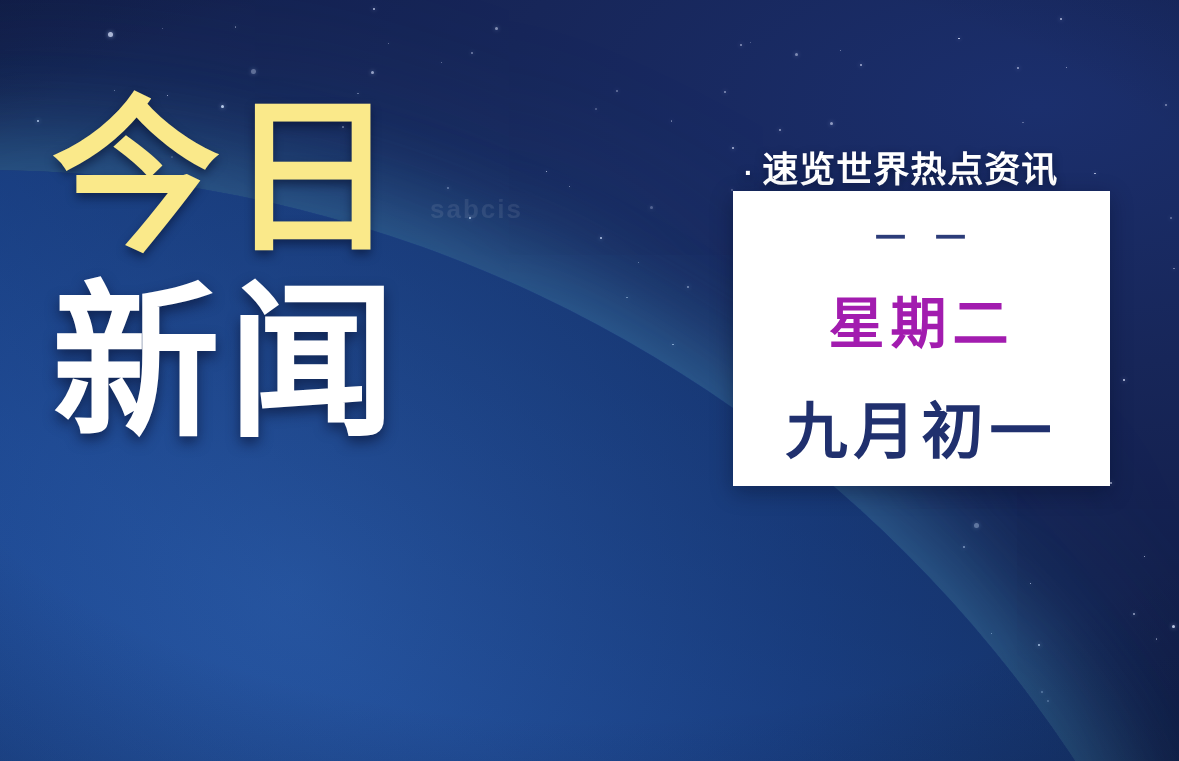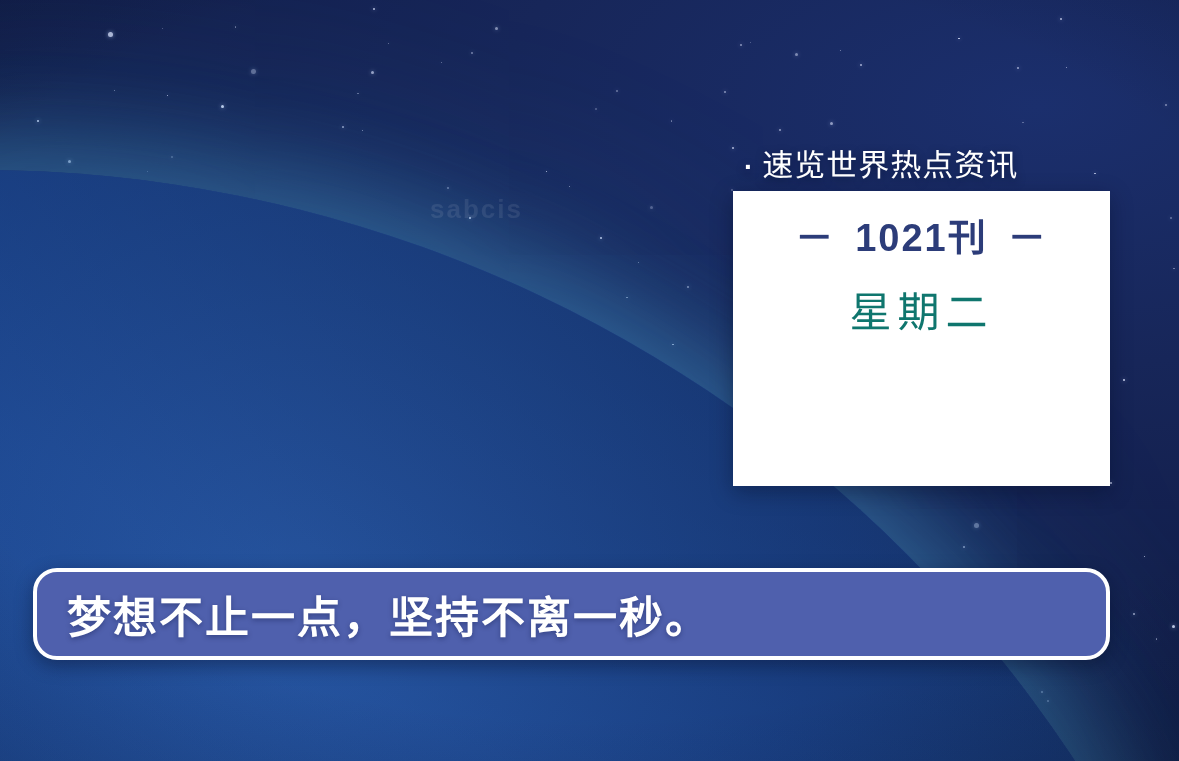--- a/index.html
+++ b/index.html
@@ -153,41 +153,41 @@
     white-space:nowrap;
     text-shadow:0 3px 8px rgba(5,12,42,.6);
   }
   .tag-60{
     color:#fde06a; font-weight:700; font-size:40px; letter-spacing:0px;
   }
   .tag-dot{
     color:#ffffff; font-weight:700; font-size:28px; padding:0 3px;
   }
   .tag-rest{
-    color:#ffffff; font-weight:400; font-size:31px; letter-spacing:1px;
+    color:#ffffff; font-weight:700; font-size:36px; letter-spacing:1px;
   }
 
   
   .cal-card{
     position:absolute; left:733px; top:191px;
     width:377px; height:295px; z-index:8;
     background:#ffffff;
     display:flex; flex-direction:column;
     align-items:center; justify-content:flex-start;
     padding-top:16px;
     box-shadow:0 6px 20px rgba(4,10,34,.38);
   }
   .cal-issue{
     color:#2c3c79; font-weight:700; font-size:38px;
     letter-spacing:2px; white-space:nowrap;
     display:flex; align-items:center; gap:20px;
   }
   .cal-issue .dash{ font-weight:700; }
   .cal-week{
-    color:#0f766e; font-weight:400; font-size:42px;
+    color:#a21caf; font-weight:700; font-size:56px;
     letter-spacing:6px; margin-top:16px; white-space:nowrap;
   }
   .cal-lunar{
     color:#20306e; font-weight:700; font-size:62px;
     letter-spacing:6px; margin-top:22px; white-space:nowrap;
   }
 
   
   .quote-banner{
     position:absolute; left:33px; top:568px;
@@ -351,33 +351,34 @@
       <div class="shade"></div>
       <div class="limb"></div>
     </div>
     <div class="glow"></div>
   </div>
 
   <div class="vignette"></div>
 
   <div class="faint-mark">sabcis</div>
 
+  <div class="headline">
+    <div class="hl-line hl-jinri">今日</div>
+    <div class="hl-line hl-xinwen">新闻</div>
+  </div>
 
 
   <div class="tagline">
     <span class="tag-dot">·</span>
     <span class="tag-rest">速览世界热点资讯</span>
   </div>
 
   <div class="cal-card">
     <div class="cal-issue">
       <span class="dash">－</span>
-      <span>1021刊</span>
       <span class="dash">－</span>
     </div>
     <div class="cal-week">星期二</div>
+    <div class="cal-lunar">九月初一</div>
   </div>
 
-  <div class="quote-banner">
-    <div class="quote-text">梦想不止一点，坚持不离一秒。</div>
-  </div>
 
 </div>
 
 </body></html>

